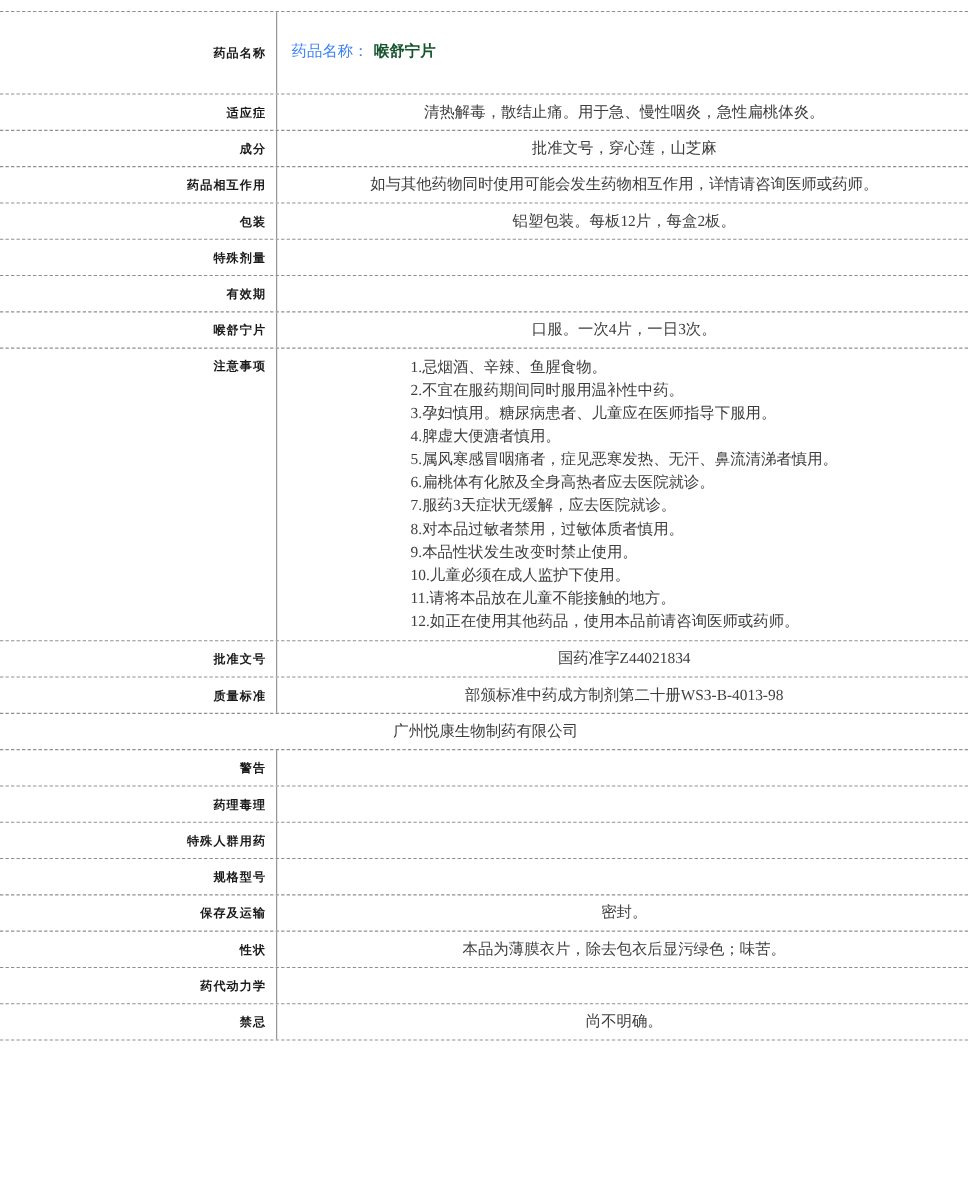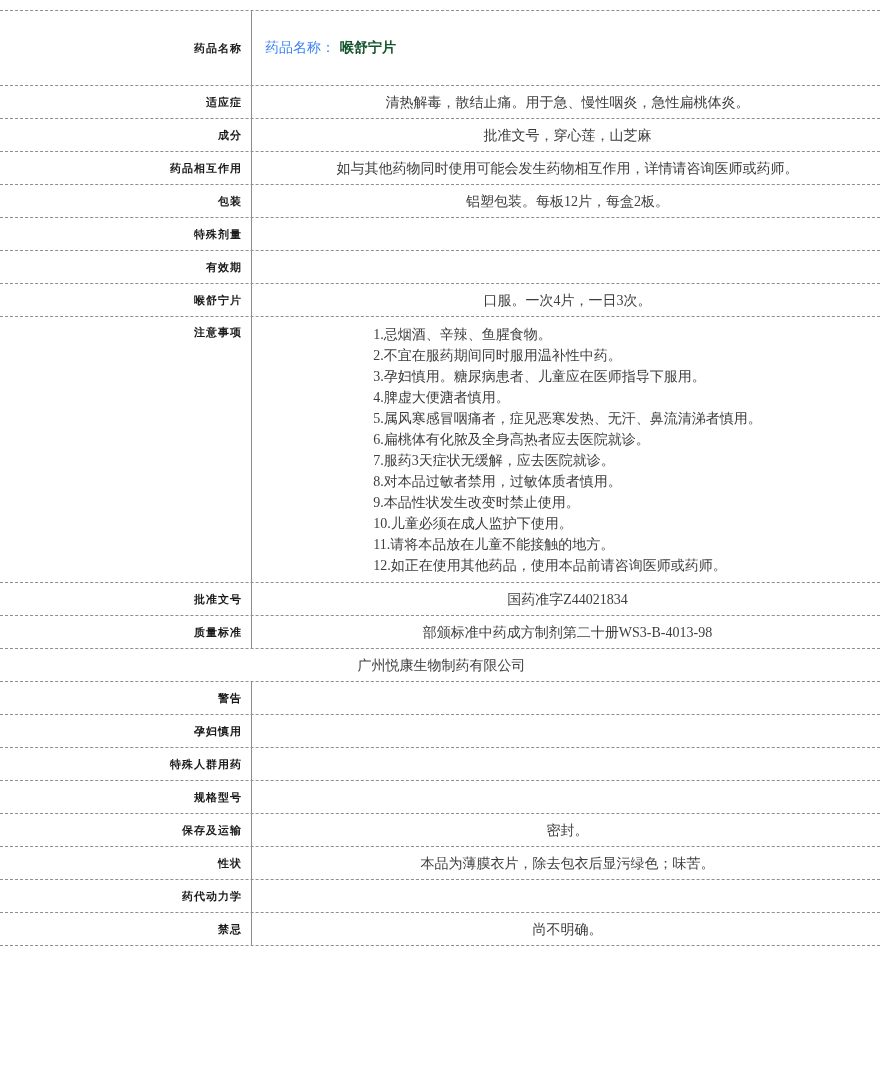--- a/index.html
+++ b/index.html
@@ -184,21 +184,21 @@
     </div>
 
     <div class="row single">
       <div class="cell-label">警告</div>
       <div class="cell-value">
           <span class="value-text"></span>
         </div>
     </div>
 
     <div class="row single">
-      <div class="cell-label">孕妇慎用</div>
+      <div class="cell-label">药理毒理</div>
       <div class="cell-value">
           <span class="value-text"></span>
         </div>
     </div>
 
     <div class="row single">
       <div class="cell-label">特殊人群用药</div>
       <div class="cell-value">
           <span class="value-text"></span>
         </div>

